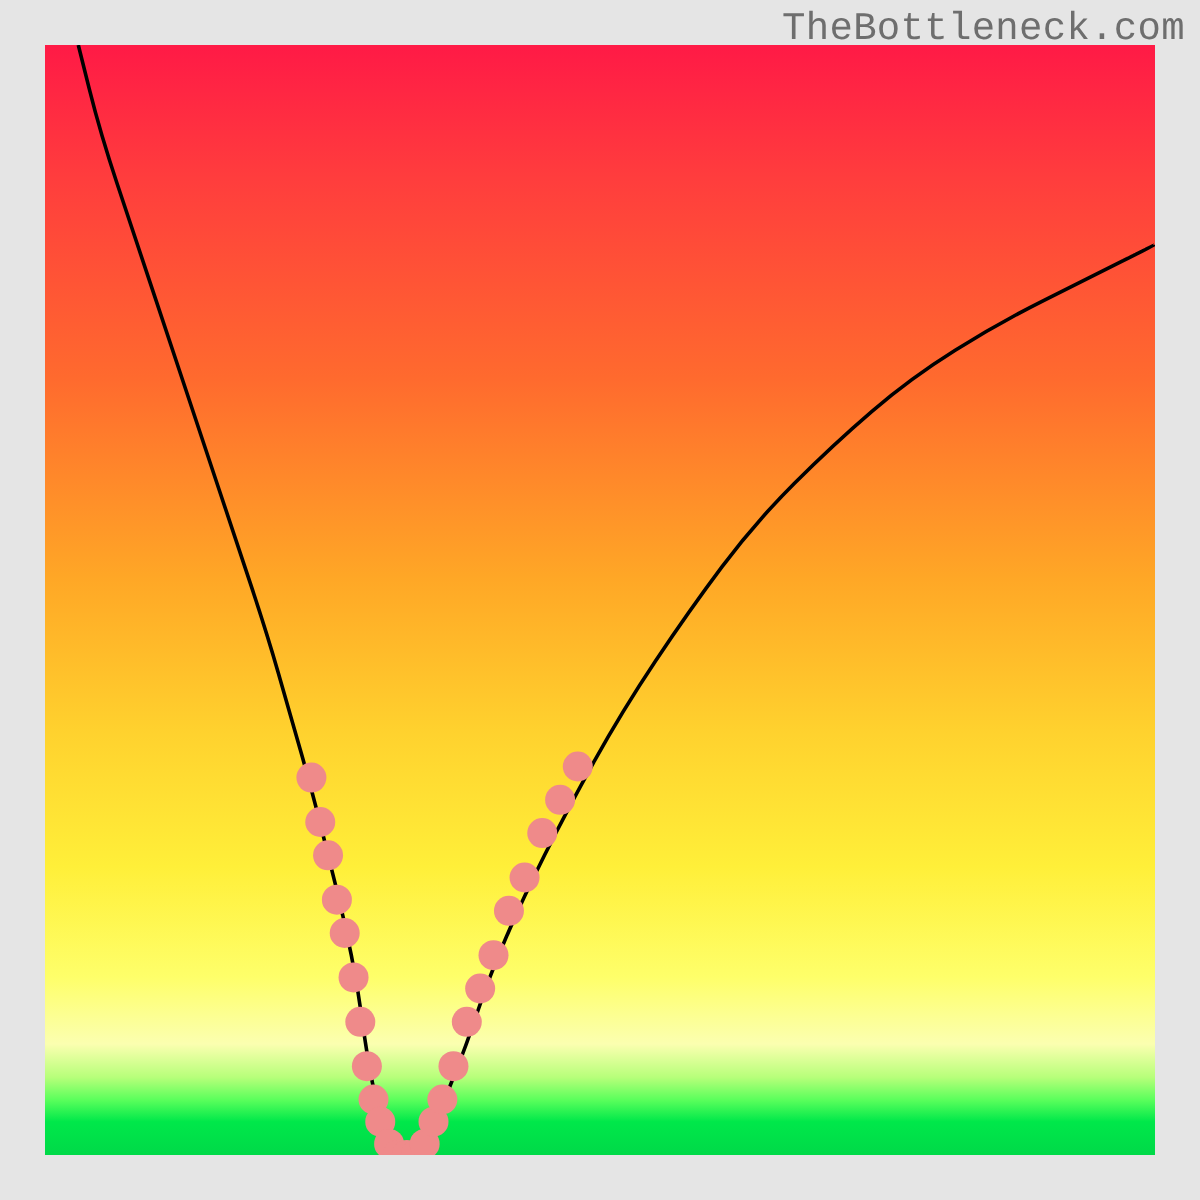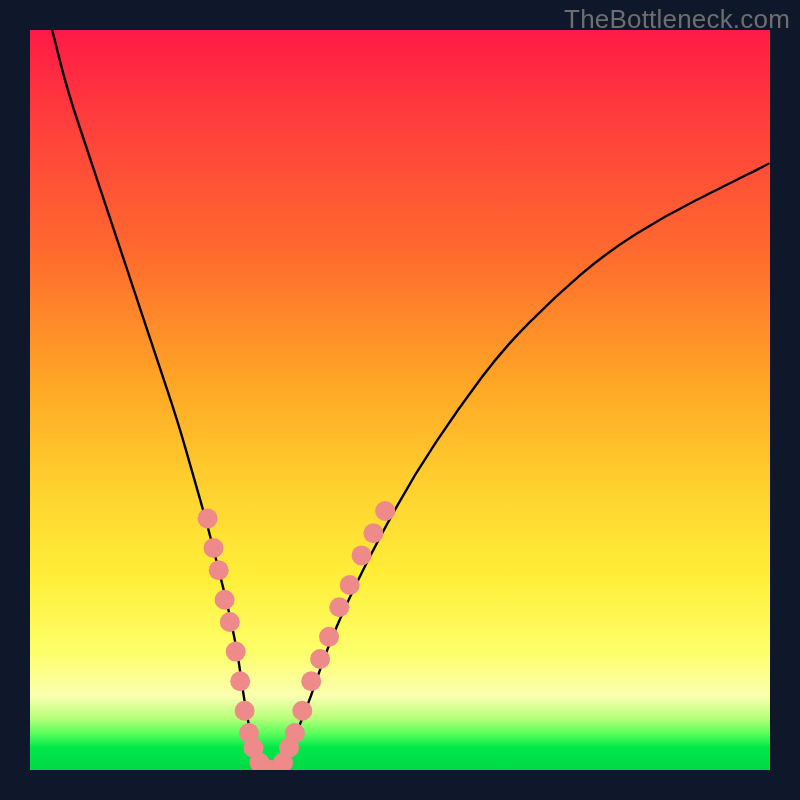--- a/index.html
+++ b/index.html
@@ -7,21 +7,22 @@
     padding: 0;
     width: 800px;
     height: 800px;
     overflow: hidden;
     background: #000;
     font-family: Arial, Helvetica, sans-serif;
   }
   .frame {
     position: absolute;
     inset: 0;
-    background: #0f172a;
+    background: #e5e5e5;
+    font-family: Liberation Mono, monospace;
   }
   .plot {
     position: absolute;
     left: 30px;
     top: 30px;
     width: 740px;
     height: 740px;
     overflow: hidden;
   }
   .gradient {

